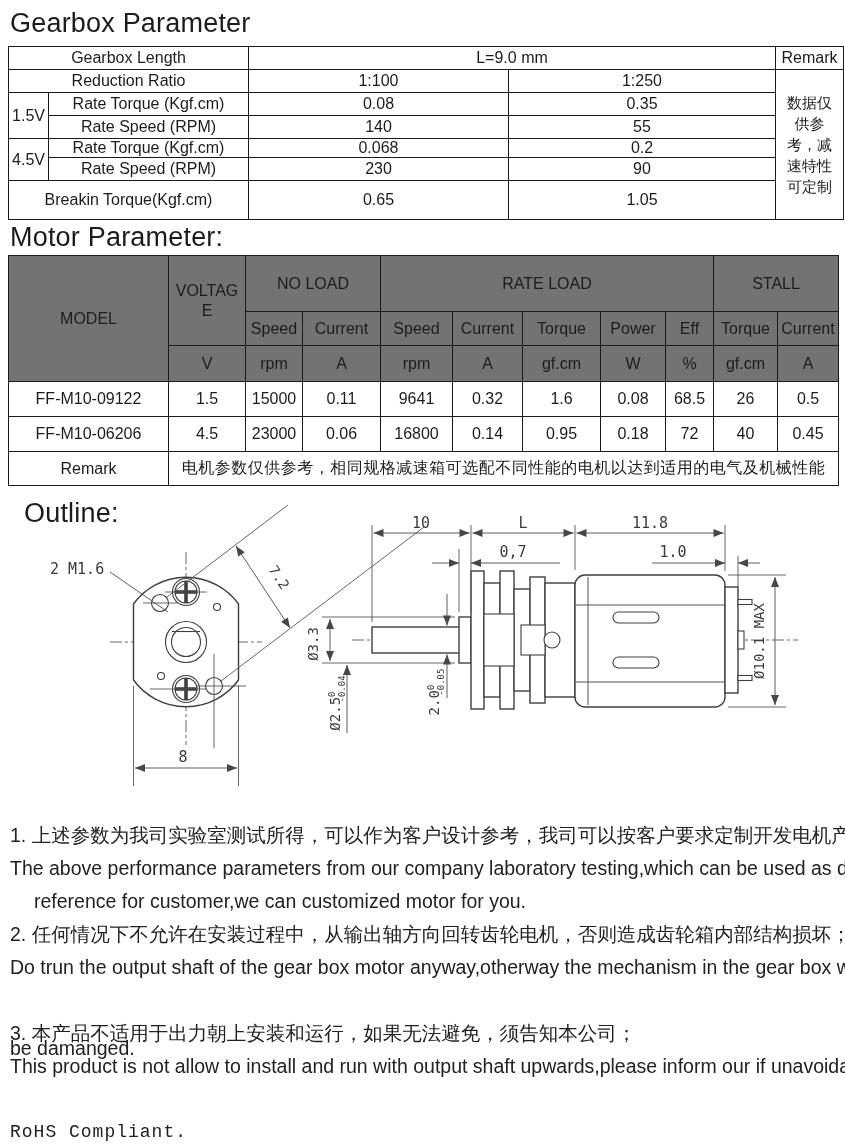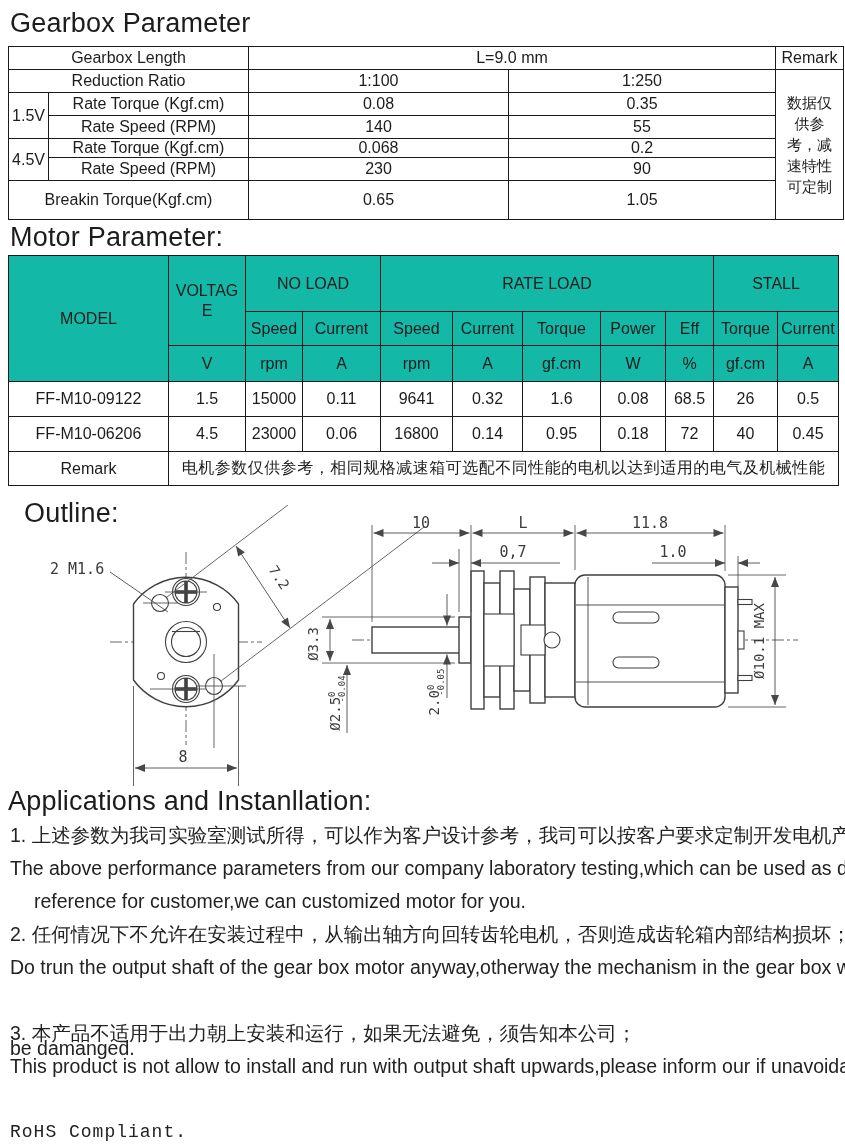--- a/index.html
+++ b/index.html
@@ -2,21 +2,21 @@
 <html><head>
 <meta charset="utf-8">
 <style>
   html,body{margin:0;padding:0;background:#fff;}
   #page{position:relative;width:845px;height:1148px;background:#ffffff;overflow:hidden;
         font-family:"Liberation Sans",sans-serif;color:#1c1c1c;}
   .h-title{position:absolute;font-size:27px;font-weight:400;letter-spacing:.2px;white-space:nowrap;}
   table{border-collapse:collapse;table-layout:fixed;text-align:center;font-size:16px;color:#1c1c1c;}
   td{border:1.5px solid #1b1b1b;padding:0 2px;overflow:hidden;}
   .tbl{position:absolute;left:8px;}
-  .gray{background:#14b8a6;}
+  .gray{background:#737373;}
   .vcell{word-break:break-all;line-height:20px;}
   .remark-v{font-size:15px;line-height:21px;}
   .remark-v span{display:block;}
   .cn-remark{font-size:16px;letter-spacing:.5px;}
   #drawing{position:absolute;left:0;top:505px;}
   .part{fill:#ffffff;stroke:#3f3f3f;stroke-width:1.4;}
   .part2{fill:#ffffff;stroke:#3f3f3f;stroke-width:1.1;}
   .thin{stroke:#555555;stroke-width:.9;fill:none;}
   .dimln{stroke:#4a4a4a;stroke-width:.9;fill:none;}
   .cline{stroke:#555555;stroke-width:.9;fill:none;stroke-dasharray:12 3 3 3;}
@@ -298,21 +298,20 @@
       </text>
 
       <line class="dimln" x1="447" y1="594" x2="447" y2="625.5" marker-end="url(#arr)"></line>
       <line class="dimln" x1="447" y1="698" x2="447" y2="654.5" marker-end="url(#arr)"></line>
       <text class="dim-s" x="439" y="692" text-anchor="middle" transform="rotate(-90 439 692)">
         <tspan>2.0</tspan><tspan class="tol" dy="-5">0</tspan><tspan class="tol" dx="-11" dy="10">-0.05</tspan>
       </text>
     </g>
   </svg>
 
-  <div class="h-title" style="left:8px;top:786px;">Applications and Instanllation:</div>
 
   <div class="app-line" style="top:819px;">1. 上述参数为我司实验室测试所得，可以作为客户设计参考，我司可以按客户要求定制开发电机产品</div>
   <div class="app-line" style="top:852px;">The above performance parameters from our company laboratory testing,which can be used as design</div>
   <div class="app-line" style="top:885px;margin-left:24px;">reference for customer,we can customized motor for you.</div>
   <div class="app-line" style="top:918px;">2. 任何情况下不允许在安装过程中，从输出轴方向回转齿轮电机，否则造成齿轮箱内部结构损坏；</div>
   <div class="app-line" style="top:951px;">Do trun the output shaft of the gear box motor anyway,otherway the mechanism in the gear box will</div>
   <div class="app-line" style="top:1032px;">be damanged.</div>
   <div class="app-line" style="top:1017px;">3. 本产品不适用于出力朝上安装和运行，如果无法避免，须告知本公司；</div>
   <div class="app-line" style="top:1050px;">This product is not allow to install and run with output shaft upwards,please inform our if unavoidable</div>
   <div class="app-line mono" style="top:1116px;">RoHS Compliant.</div>

